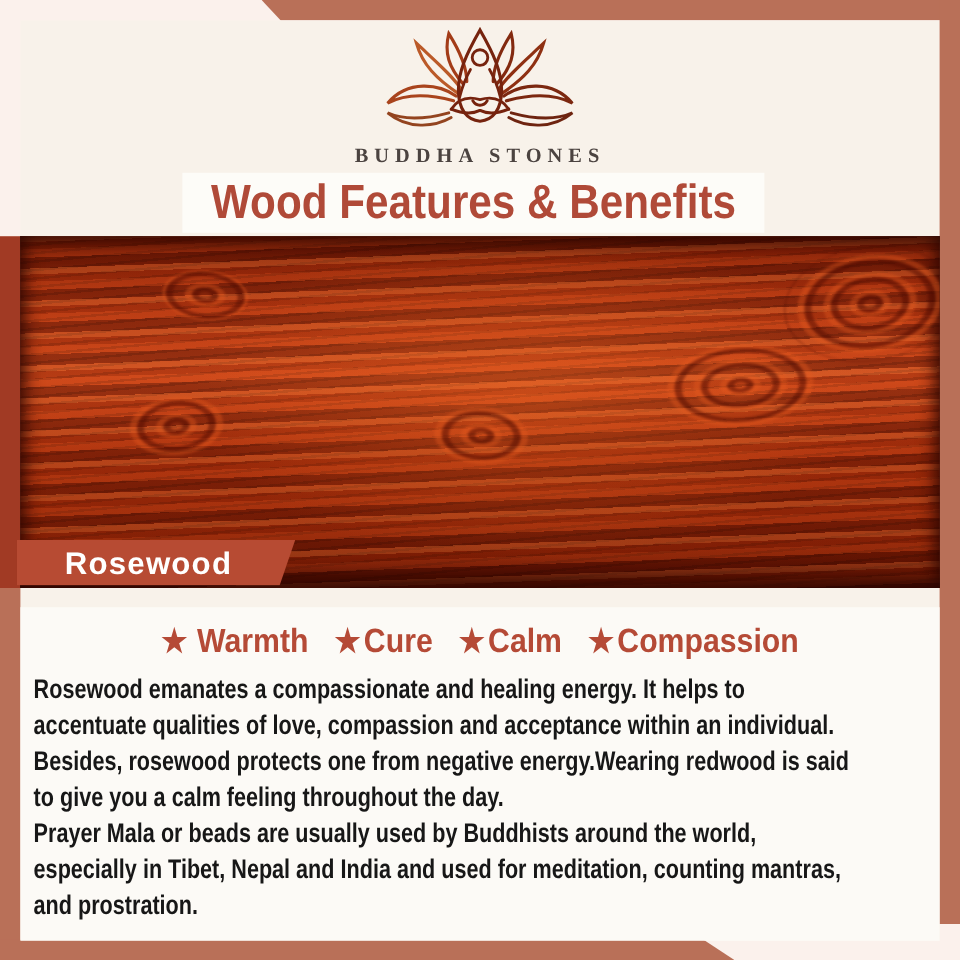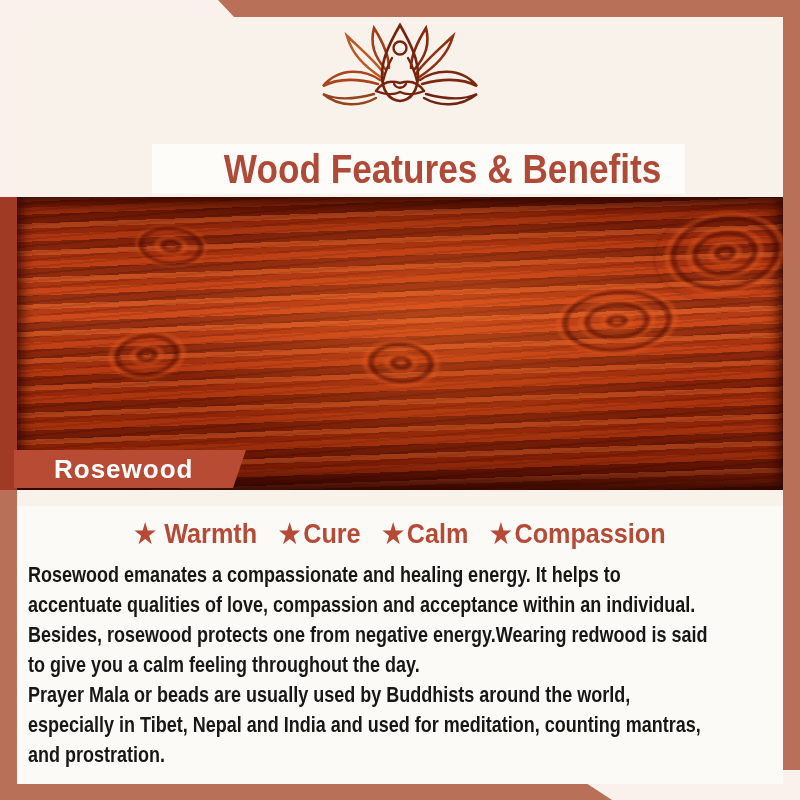--- a/index.html
+++ b/index.html
@@ -18,21 +18,21 @@
     clip-path:polygon(0 0,586px 0,612px 17px,0 17px);}
 
   
   .logo-wrap{position:absolute;top:20px;left:0;width:800px;display:flex;justify-content:center;}
   .brand-name{position:absolute;top:120px;left:0;width:800px;text-align:center;
     font-family:"Liberation Serif",serif;font-size:17px;font-weight:600;
     letter-spacing:5px;color:#4b4340;}
 
   
   .title-band{position:absolute;left:152px;top:144px;width:485px;height:50px;
-    background:#fdfcf8;display:flex;align-items:center;justify-content:center;padding-left:48px;}
+    background:#fdfcf8;display:flex;align-items:center;justify-content:center;}
   .title-text{font-size:40px;font-weight:bold;color:#b04a38;white-space:nowrap;
     transform:scaleX(.88);letter-spacing:0;}
 
   
   .wood{position:absolute;left:17px;top:197px;width:766px;height:293px;
     background-color:#992c0d;
     background-image:
       radial-gradient(ellipse 400px 200px at 55% 45%, rgba(255,120,40,.28), transparent 70%),
       repeating-linear-gradient(178deg, rgba(255,130,60,.28) 0 5px, rgba(150,35,5,.28) 5px 11px, rgba(255,90,30,.22) 11px 18px, rgba(70,10,0,.32) 18px 27px),
       repeating-linear-gradient(175deg, rgba(0,0,0,.16) 0 2px, transparent 2px 7px),
@@ -108,20 +108,21 @@
         <circle cx="110" cy="28" r="6.5"></circle>
         <path d="M102 38 C 98 45, 95 53, 93 61"></path>
         <path d="M118 38 C 122 45, 125 53, 127 61"></path>
         <path d="M86 71 C 92 62, 100 60, 110 63 C 120 60, 128 62, 134 71"></path>
         <path d="M86 71 C 96 75, 104 75, 110 72"></path>
         <path d="M134 71 C 124 75, 116 75, 110 72"></path>
         <path d="M104 64 c 3 5, 9 5, 12 0"></path>
       </g>
     </svg>
   </div>
+  <div class="brand-name">BUDDHA STONES</div>
 
   <div class="title-band">
     <div class="title-text">Wood Features &amp; Benefits</div>
   </div>
 
   <div class="wood">
     <div class="knot knot1"></div>
     <div class="knot knot2"></div>
     <div class="knot knot3"></div>
     <div class="knot knot4"></div>

